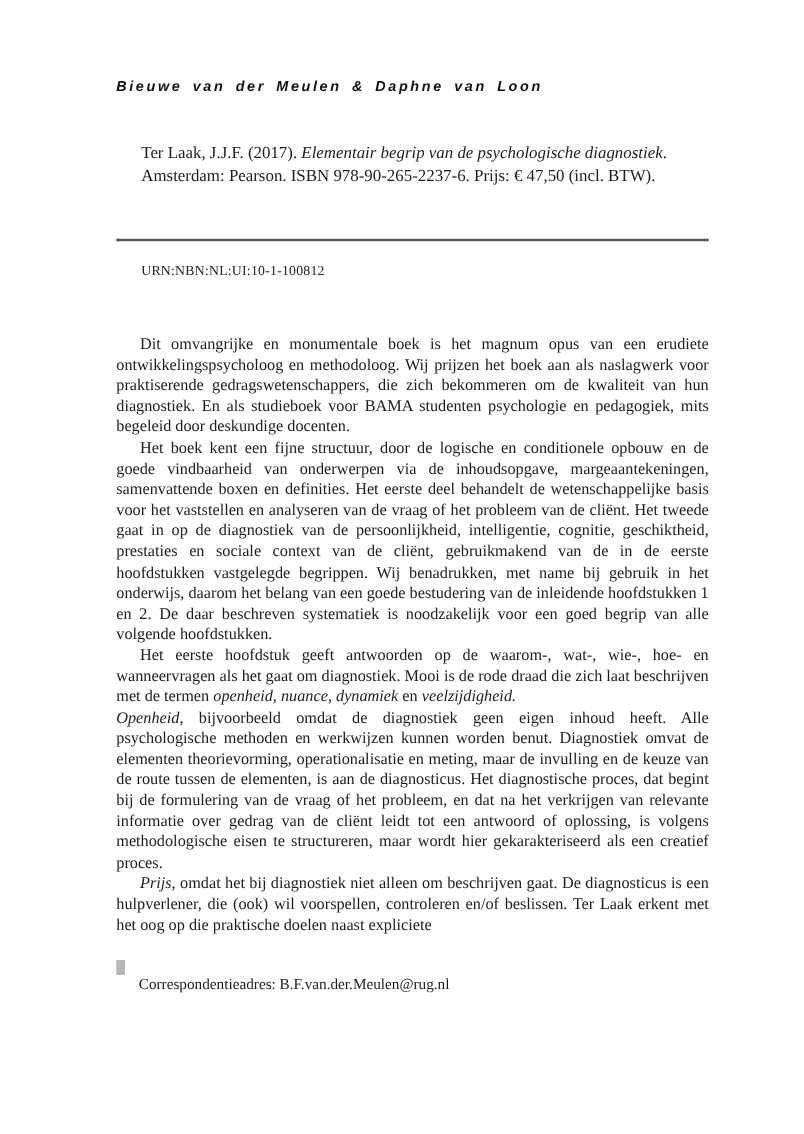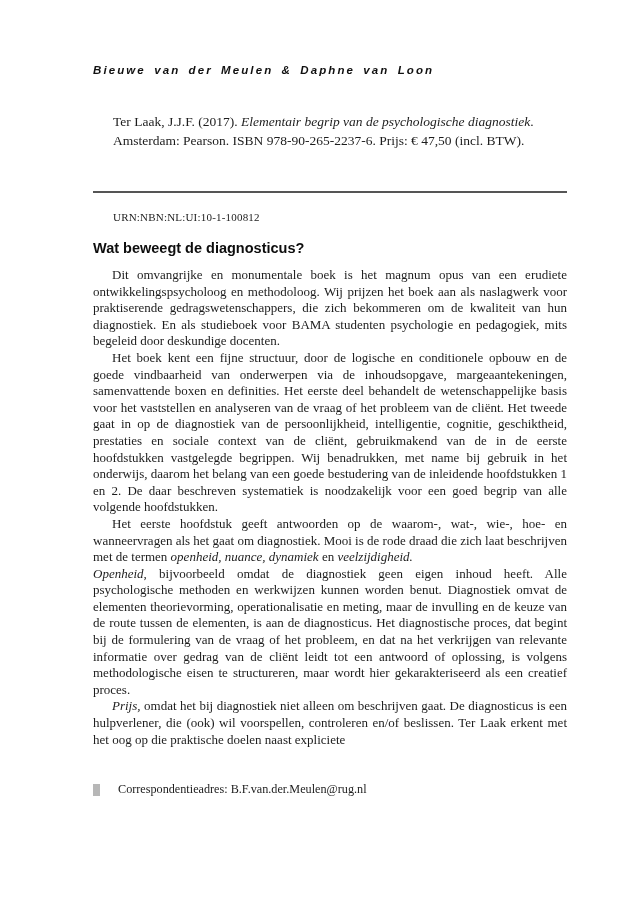--- a/index.html
+++ b/index.html
@@ -48,22 +48,22 @@
   .review-body {
     left: 93px; top: 267px; width: 474px;
     font-size: 13px; line-height: 16.6px;
     text-align: justify;
   }
   .review-body p { margin: 0; text-indent: 19px; }
   .review-body p.no-indent { text-indent: 0; }
   .review-body em { }
 
   .footnote {
-    left: 93px; top: 782px; width: 474px;
-    display: flex; align-items: flex-start;
+    left: 93px; top: 766px; width: 474px;
+    display: flex; align-items: flex-start; flex-direction: column;
   }
   .footnote-marker {
     width: 7px; height: 12px; background: #b7b7b7;
     margin-top: 2px; flex: 0 0 auto;
   }
   .footnote-text {
     margin-left: 18px;
     font-size: 12.2px; color: #1c1c1c;
   }
 
@@ -82,21 +82,20 @@
 <div class="page">
 
   <div class="abs author-header">Bieuwe van der Meulen &amp; Daphne van Loon</div>
 
   <div class="abs citation"><span>Ter Laak, J.J.F. (2017). </span><em>Elementair begrip van de psychologische diagnostiek</em><span>. Amsterdam: Pearson. ISBN 978-90-265-2237-6. Prijs: € 47,50 (incl. BTW).</span></div>
 
   <div class="abs urn">URN:NBN:NL:UI:10-1-100812</div>
 
   <div class="abs rule"></div>
 
-  <div class="abs section-heading">Wat beweegt de diagnosticus?</div>
 
   <div class="abs review-body">
     <p>Dit omvangrijke en monumentale boek is het magnum opus van een erudiete ontwikkelingspsycholoog en methodoloog. Wij prijzen het boek aan als naslagwerk voor praktiserende gedragswetenschappers, die zich bekommeren om de kwaliteit van hun diagnostiek. En als studieboek voor BAMA studenten psychologie en pedagogiek, mits begeleid door deskundige docenten.</p>
     <p>Het boek kent een fijne structuur, door de logische en conditionele opbouw en de goede vindbaarheid van onderwerpen via de inhoudsopgave, margeaantekeningen, samenvattende boxen en definities. Het eerste deel behandelt de wetenschappelijke basis voor het vaststellen en analyseren van de vraag of het probleem van de cliënt. Het tweede gaat in op de diagnostiek van de persoonlijkheid, intelligentie, cognitie, geschiktheid, prestaties en sociale context van de cliënt, gebruikmakend van de in de eerste hoofdstukken vastgelegde begrippen. Wij benadrukken, met name bij gebruik in het onderwijs, daarom het belang van een goede bestudering van de inleidende hoofdstukken 1 en 2. De daar beschreven systematiek is noodzakelijk voor een goed begrip van alle volgende hoofdstukken.</p>
     <p><span>Het eerste hoofdstuk geeft antwoorden op de waarom-, wat-, wie-, hoe- en wanneervragen als het gaat om diagnostiek. Mooi is de rode draad die zich laat beschrijven met de termen </span><em>openheid, nuance, dynamiek</em><span> en </span><em>veelzijdigheid.</em></p>
     <p class="no-indent"><em>Openheid</em><span>, bijvoorbeeld omdat de diagnostiek geen eigen inhoud heeft. Alle psychologische methoden en werkwijzen kunnen worden benut. Diagnostiek omvat de elementen theorievorming, operationalisatie en meting, maar de invulling en de keuze van de route tussen de elementen, is aan de diagnosticus. Het diagnostische proces, dat begint bij de formulering van de vraag of het probleem, en dat na het verkrijgen van relevante informatie over gedrag van de cliënt leidt tot een antwoord of oplossing, is volgens methodologische eisen te structureren, maar wordt hier gekarakteriseerd als een creatief proces.</span></p>
     <p><em>Prijs,</em><span> omdat het bij diagnostiek niet alleen om beschrijven gaat. De diagnosticus is een hulpverlener, die (ook) wil voorspellen, controleren en/of beslissen. Ter Laak erkent met het oog op die praktische doelen naast expliciete</span></p>
   </div>
 
   <div class="abs footnote">

